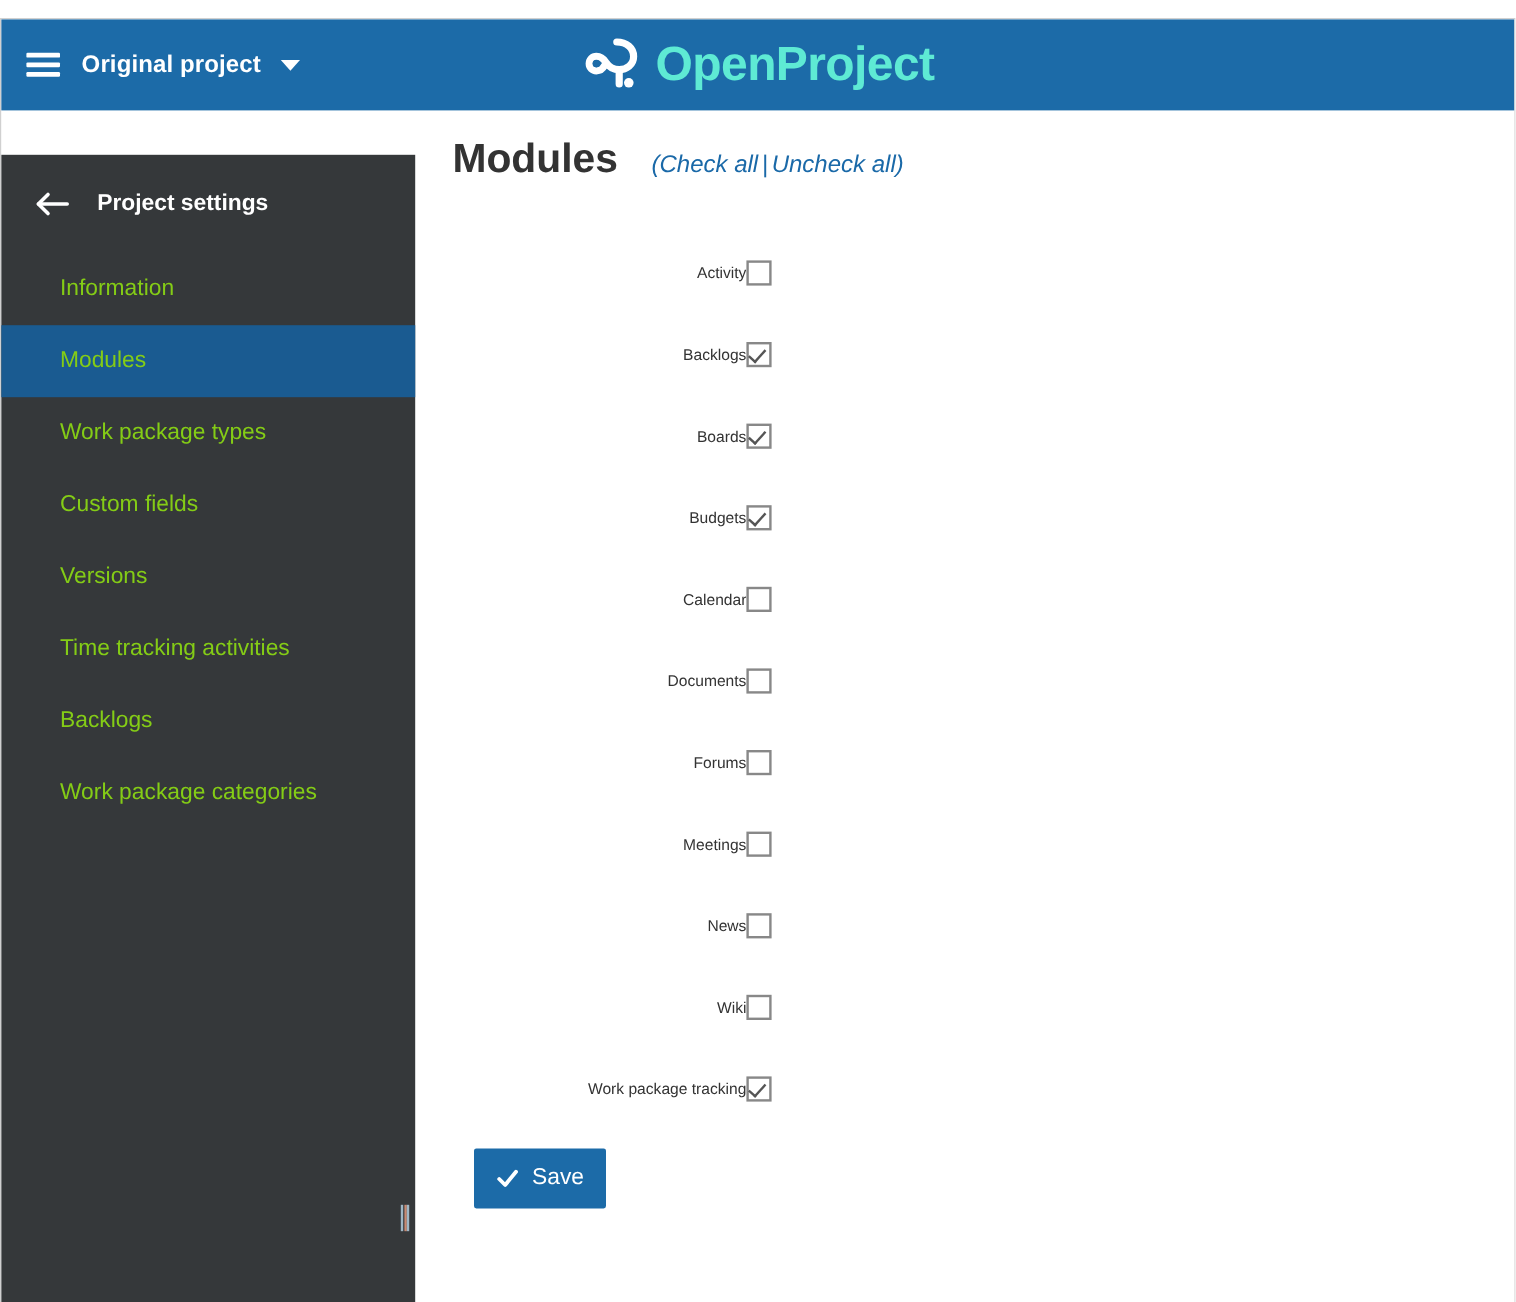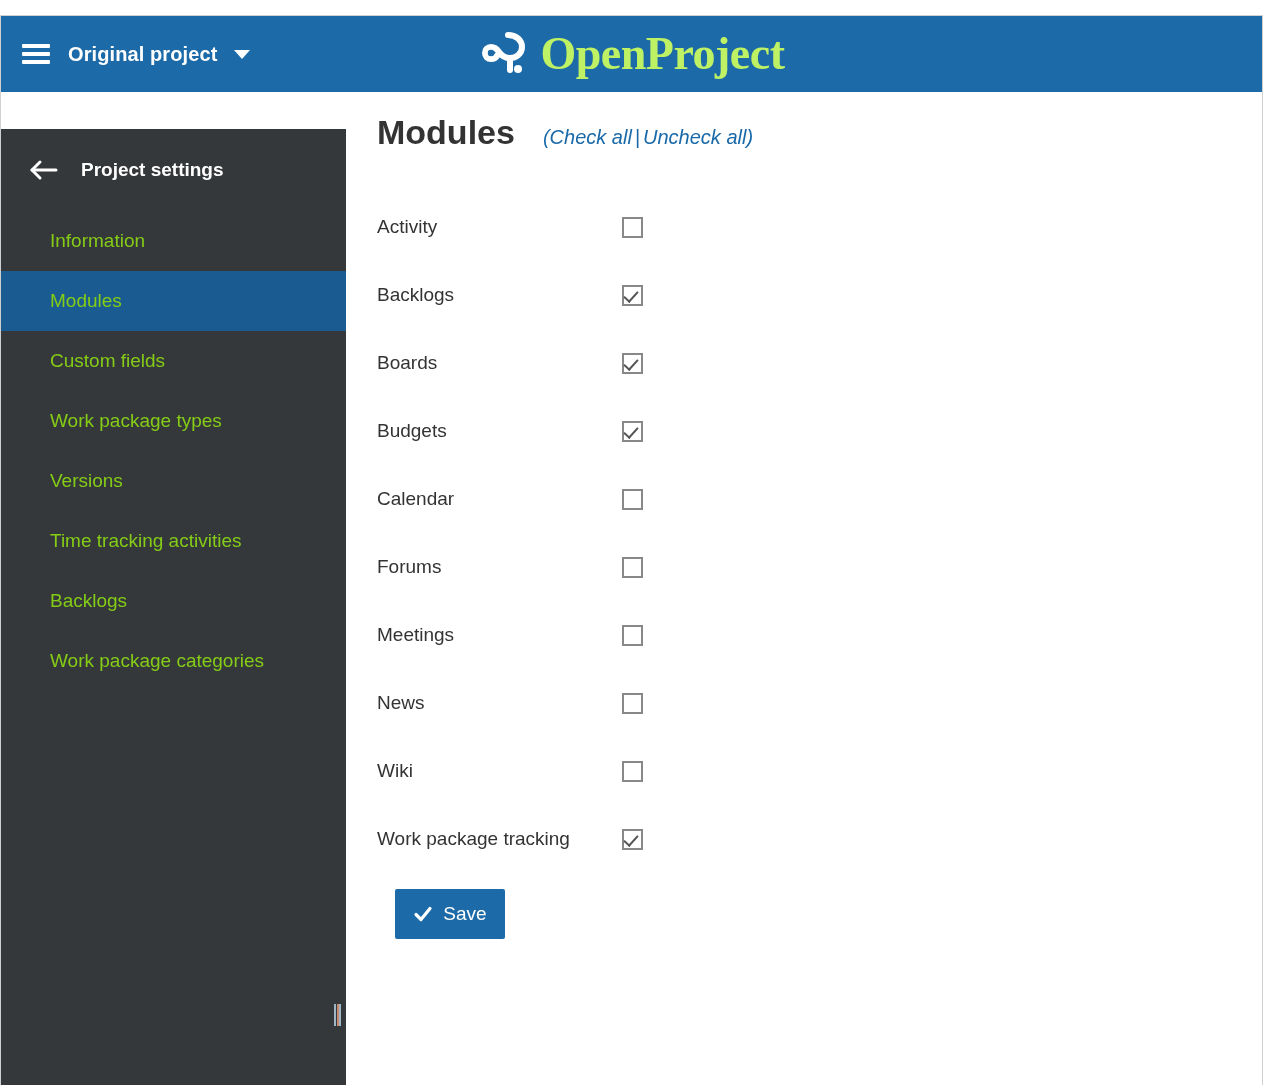--- a/index.html
+++ b/index.html
@@ -81,26 +81,25 @@
     display: flex;
     align-items: center;
     pointer-events: auto;
   }
   .brand-mark {
     width: 50px;
     height: 46px;
     margin-right: 12px;
   }
   .brand-text {
-    color: #bef264;
-    font-size: 46px;
+    color: #5eead4;
+    font-size: 40px;
     font-weight: bold;
     letter-spacing: -0.5px;
     line-height: 1;
-    font-family: Liberation Serif, serif;
   }
 
   
   .body-split {
     flex: 1;
     display: flex;
     min-height: 0;
   }
 
   
@@ -197,23 +196,24 @@
     padding-left: 31px;
     padding-top: 42px;
   }
   .module-row {
     display: flex;
     align-items: center;
     height: 68px;
   }
   .module-label {
     width: 245px;
-    font-size: 19px;
+    font-size: 13px;
     color: #333333;
     cursor: pointer;
+    text-align: right;
   }
   .cbox {
     width: 21px;
     height: 21px;
     border: 2px solid #888888;
     background: #ffffff;
     box-sizing: border-box;
     position: relative;
     cursor: pointer;
     flex: none;
@@ -285,22 +285,22 @@
       <div class="sidebar-header">
         <svg class="back-arrow" viewBox="0 0 30 22">
           <path d="M3 11 L27 11" stroke="#ffffff" stroke-width="3" stroke-linecap="round" fill="none"></path>
           <path d="M11 3 L3 11 L11 19" stroke="#ffffff" stroke-width="3" stroke-linecap="round" stroke-linejoin="round" fill="none"></path>
         </svg>
         <div class="sidebar-title">Project settings</div>
       </div>
 
       <div class="nav-item">Information</div>
       <div class="nav-item selected">Modules</div>
+      <div class="nav-item">Work package types</div>
       <div class="nav-item">Custom fields</div>
-      <div class="nav-item">Work package types</div>
       <div class="nav-item">Versions</div>
       <div class="nav-item">Time tracking activities</div>
       <div class="nav-item">Backlogs</div>
       <div class="nav-item">Work package categories</div>
 
       <div class="resize-handle">
         <i></i>
         <i></i>
         <i></i>
       </div>
@@ -333,20 +333,24 @@
         <div class="module-row">
           <div class="module-label">Budgets</div>
           <div class="cbox checked"></div>
         </div>
 
         <div class="module-row">
           <div class="module-label">Calendar</div>
           <div class="cbox"></div>
         </div>
 
+        <div class="module-row">
+          <div class="module-label">Documents</div>
+          <div class="cbox"></div>
+        </div>
 
         <div class="module-row">
           <div class="module-label">Forums</div>
           <div class="cbox"></div>
         </div>
 
         <div class="module-row">
           <div class="module-label">Meetings</div>
           <div class="cbox"></div>
         </div>

